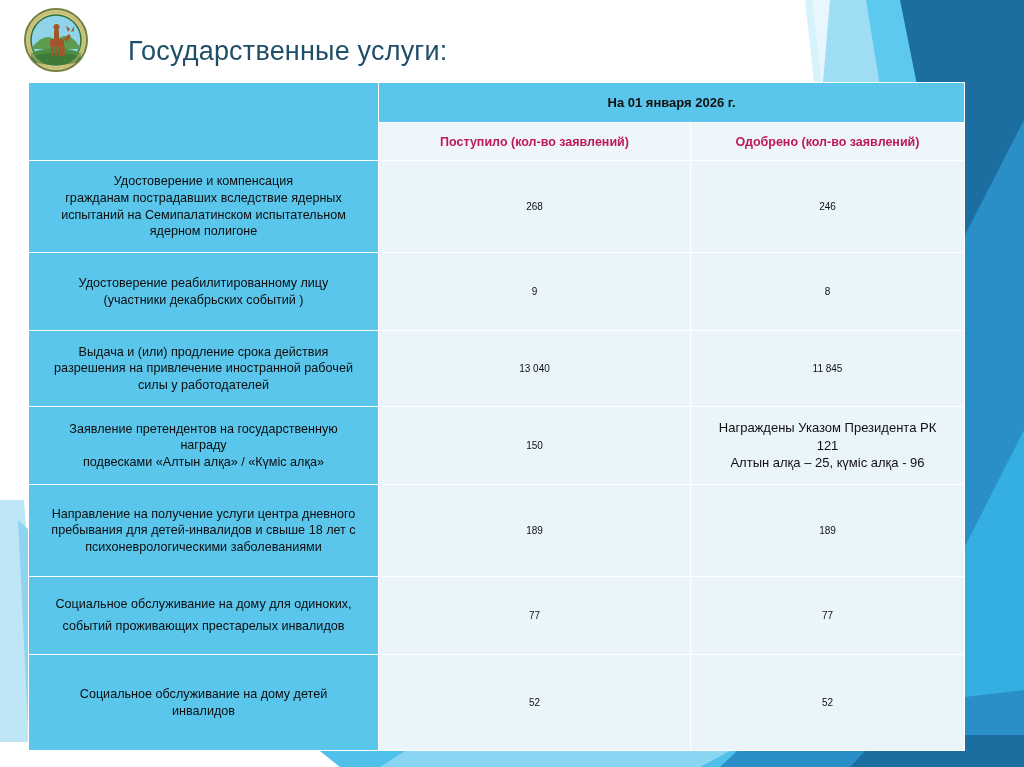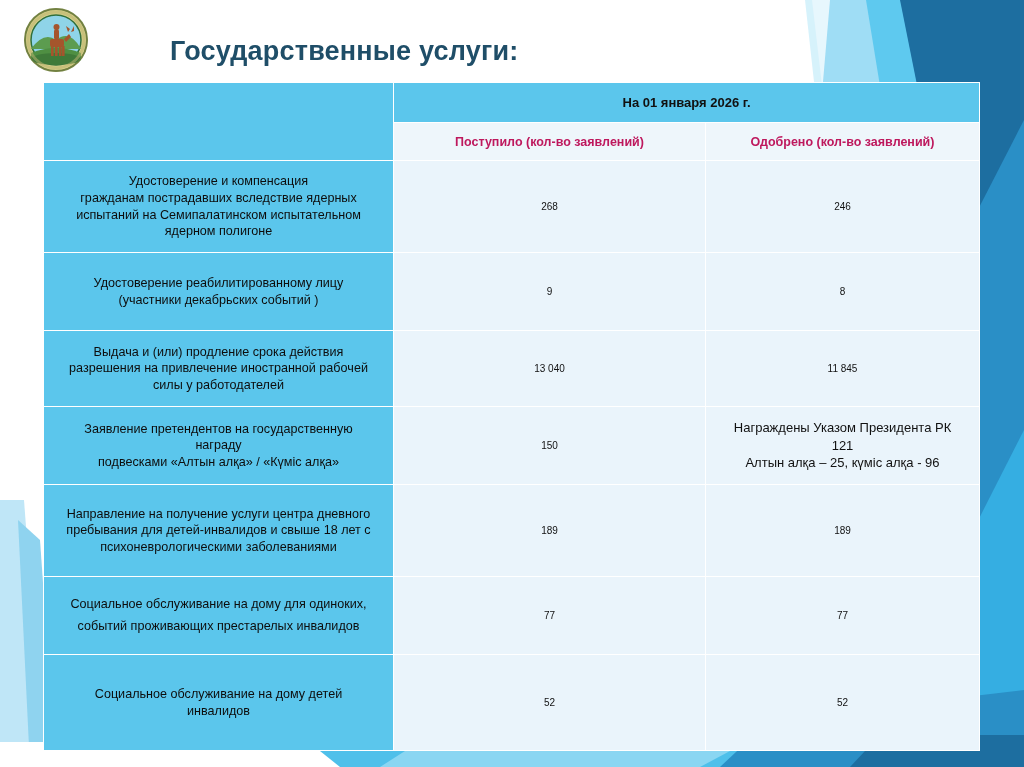--- a/index.html
+++ b/index.html
@@ -29,34 +29,32 @@
     left: 14px; top: 7px;
     width: 84px; height: 66px;
   }
   .emblem svg { display:block; width: 84px; height: 66px; }
 
   
   .title {
     position: absolute;
     left: 128px; top: 36px;
     font-size: 27px;
-    font-weight: bold;
+    font-weight: normal;
     color: #1f4e68;
     letter-spacing: 0.2px;
     white-space: nowrap;
-    margin-left: 42px;
   }
 
   
   .table-wrap {
     position: absolute;
     left: 28px; top: 82px;
     width: 936px;
     height: 648px;
-    margin-left: 15px;
   }
   table.grid {
     width: 936px;
     border-collapse: collapse;
     table-layout: fixed;
     background: #eaf4fb;
   }
   table.grid td, table.grid th {
     border: 1px solid #ffffff;
     padding: 0;

